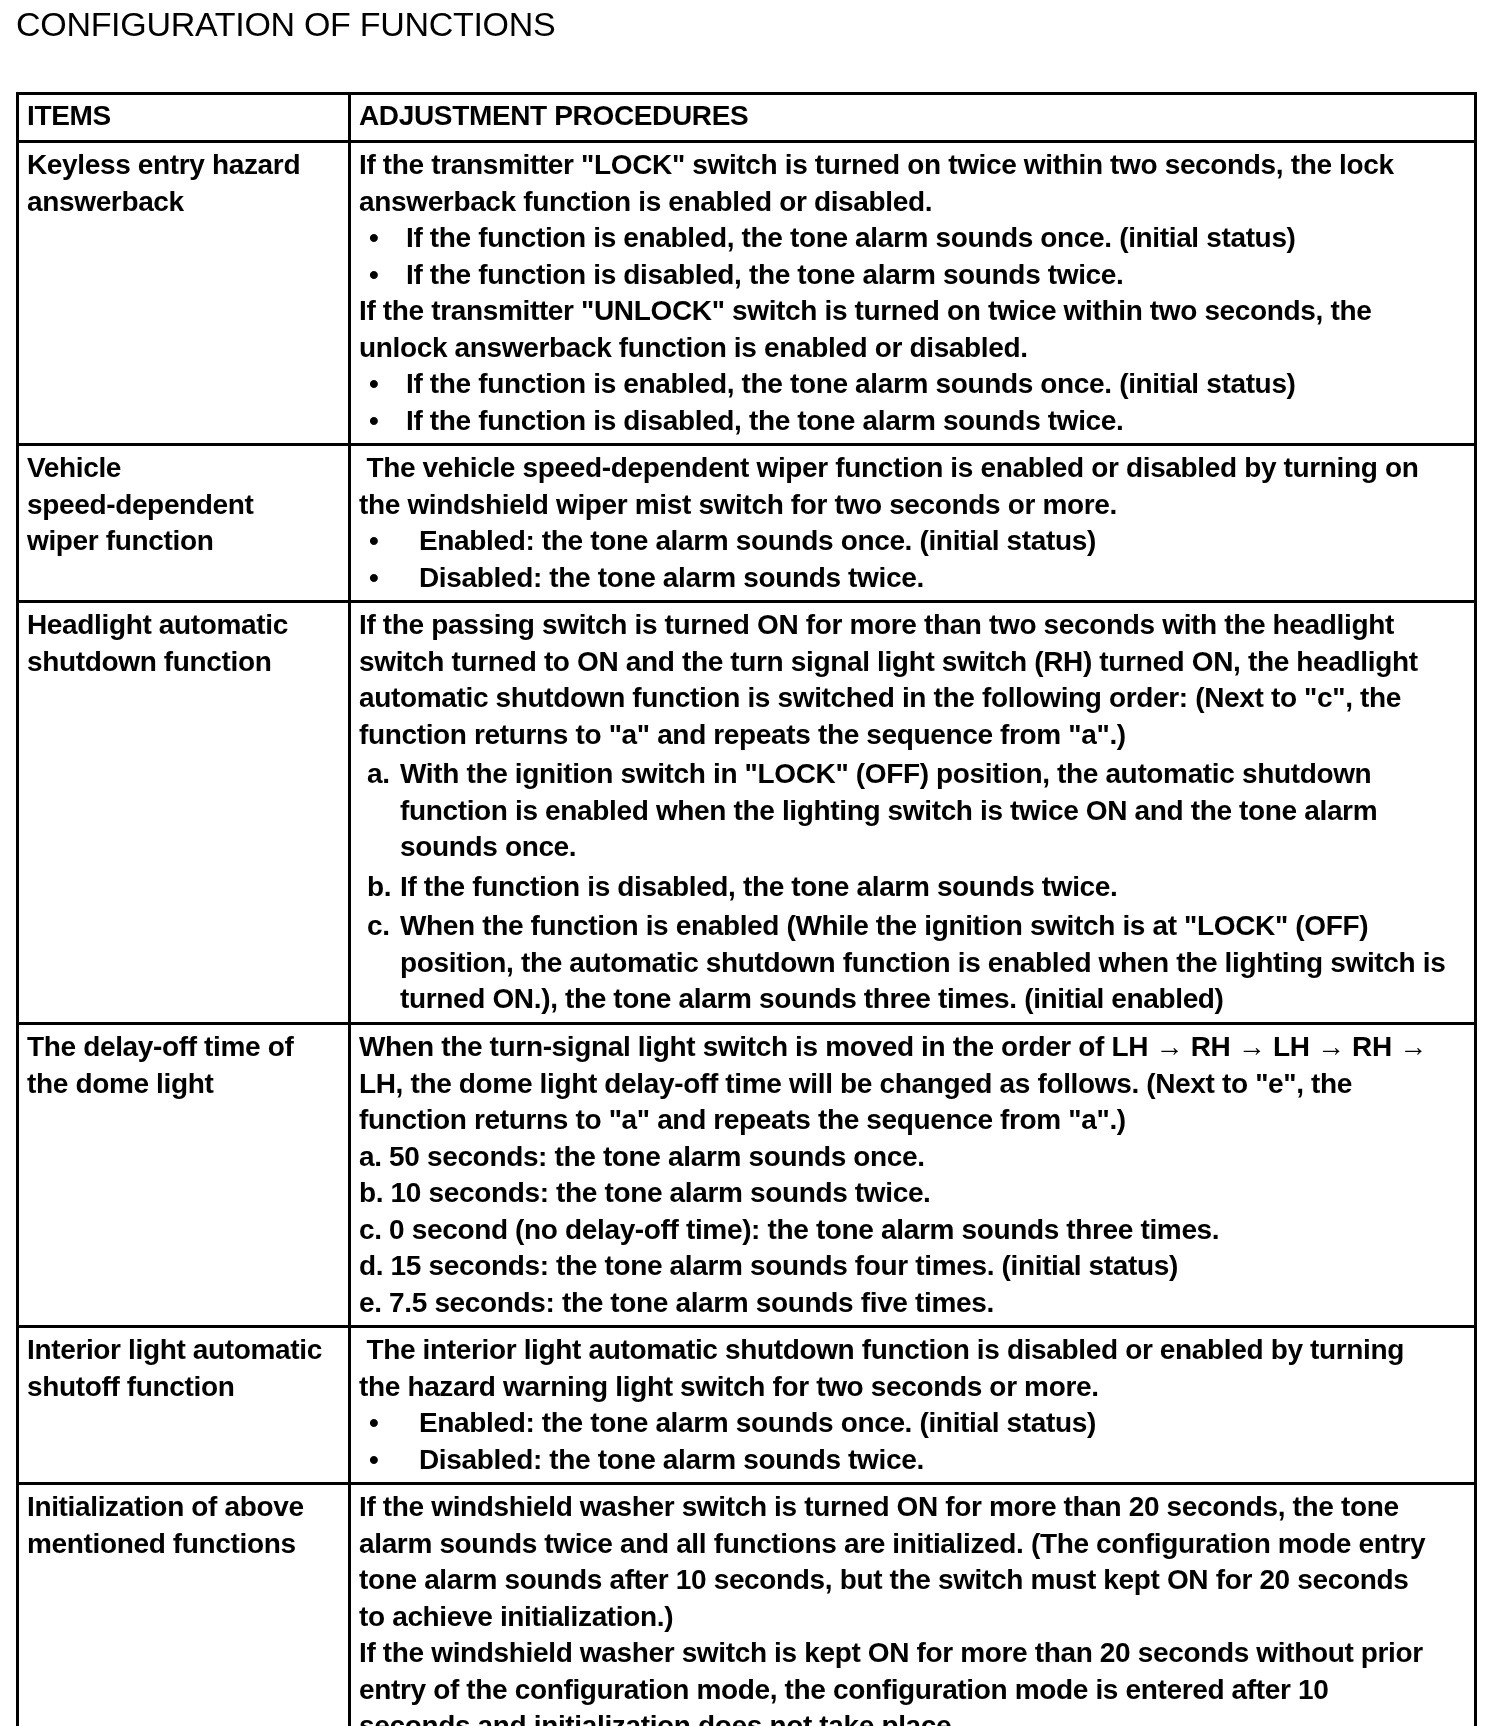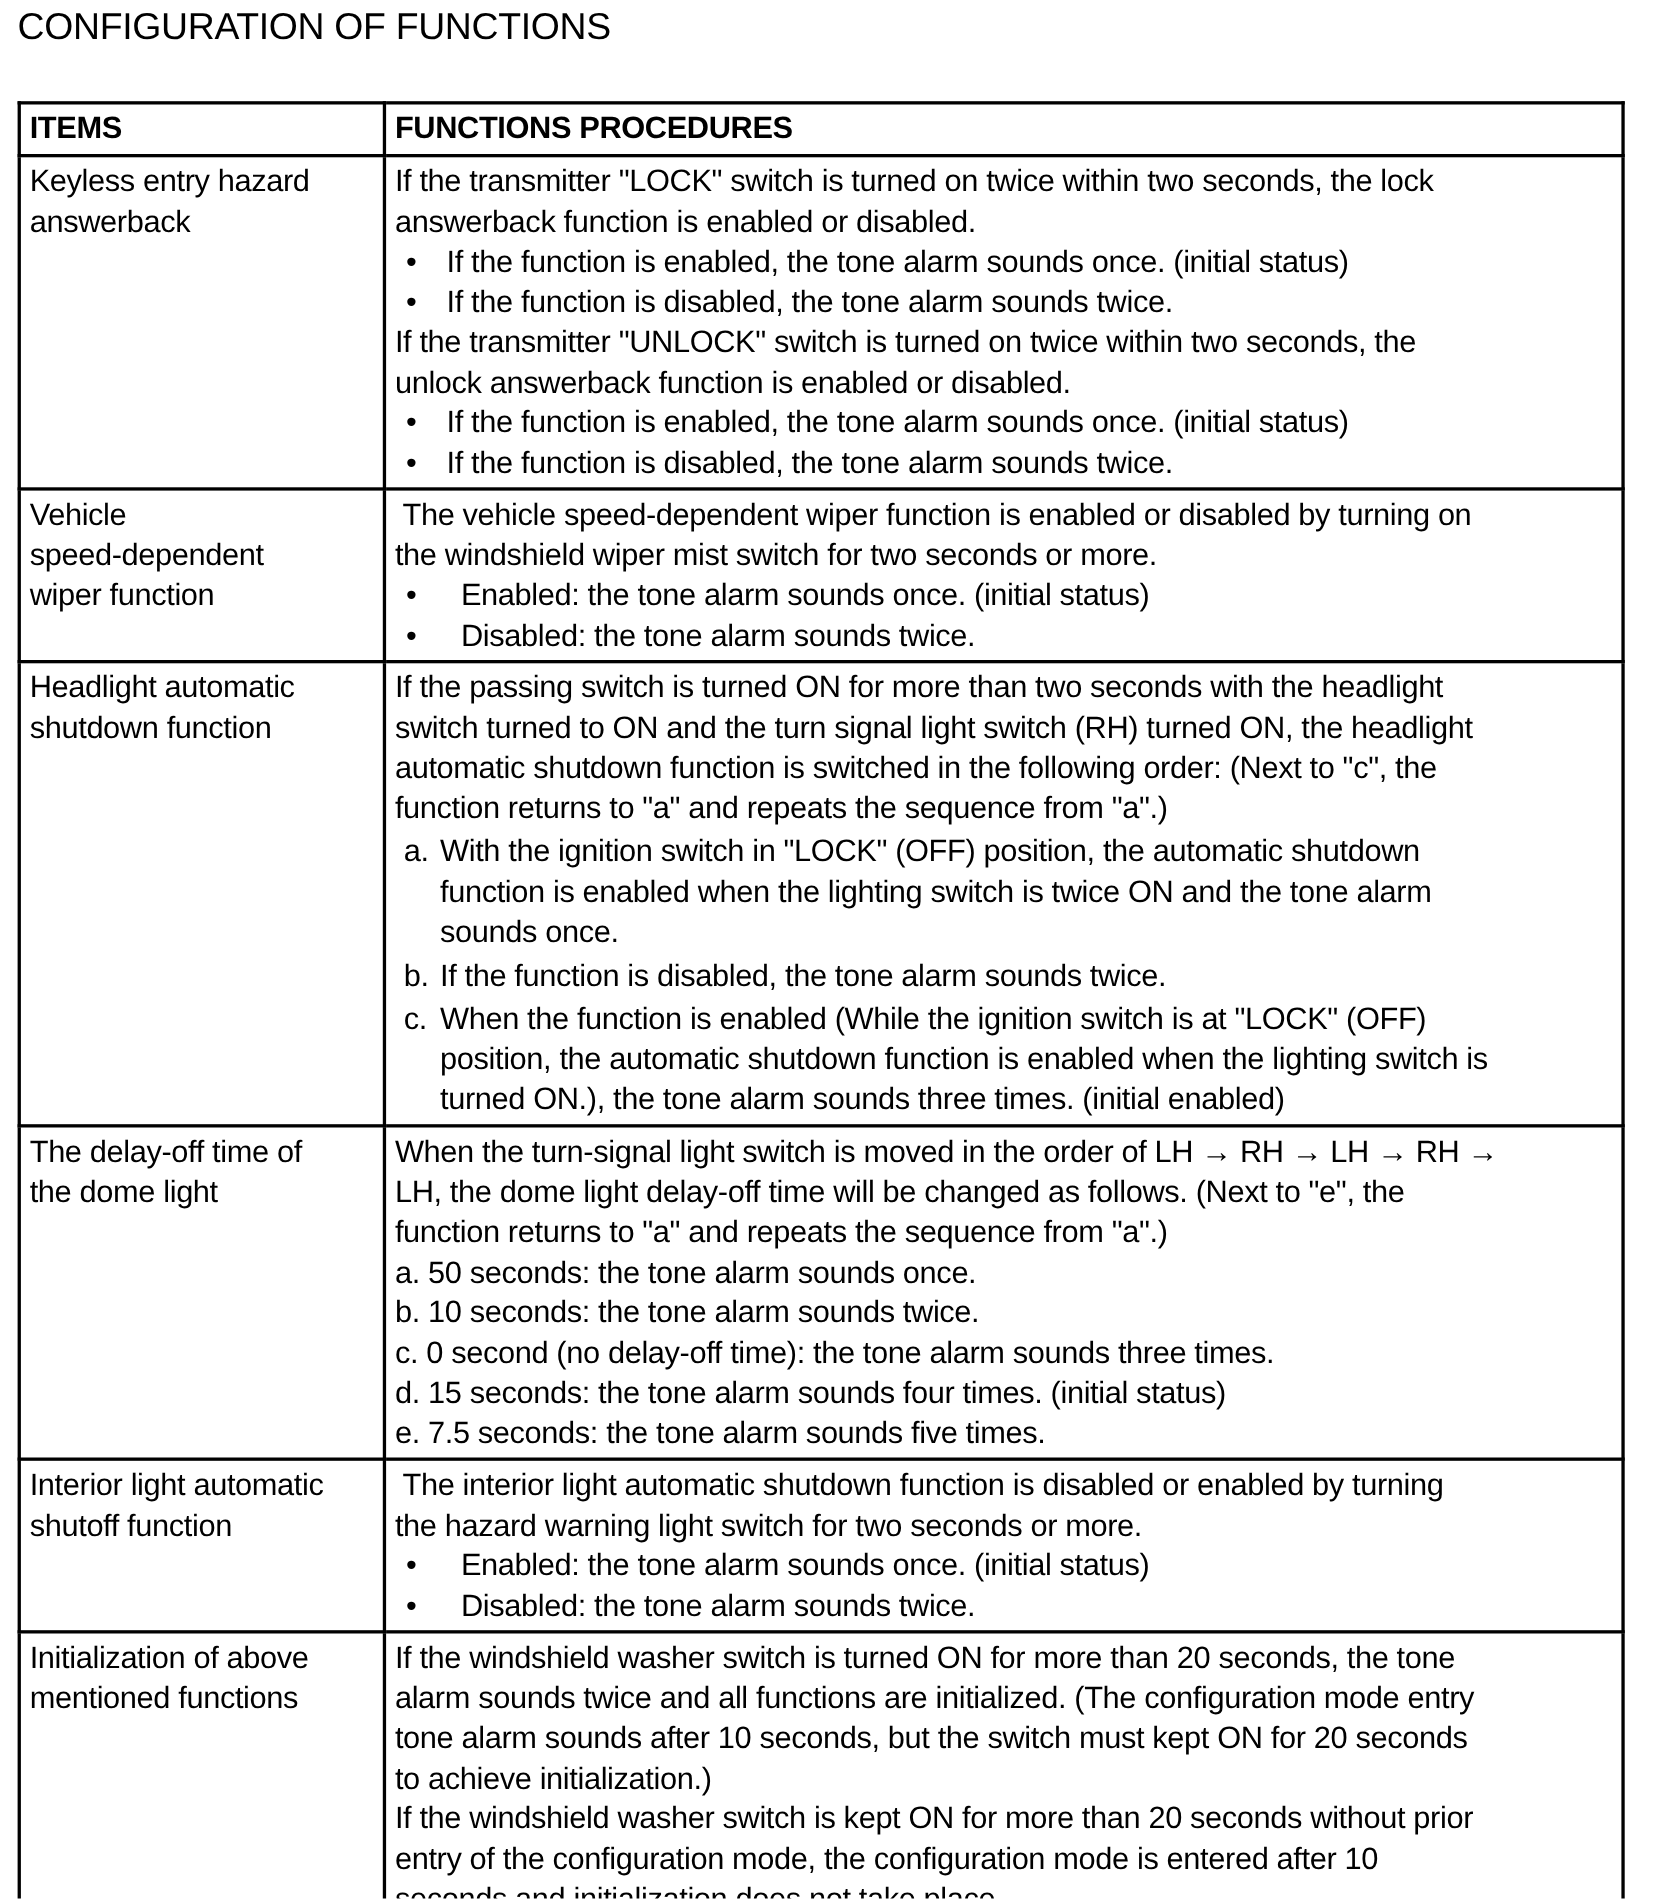--- a/index.html
+++ b/index.html
@@ -19,21 +19,21 @@
     table-layout: fixed;
     margin-top: 29px;
   }
   .tbl td, .tbl th {
     border: 3px solid #000;
     vertical-align: top;
     padding: 4px 8px 4px 8px;
     font-size: 28px;
     line-height: 36.5px;
     text-align: left;
-    font-weight: normal;
+    font-weight: bold;
     white-space: nowrap;
     letter-spacing: -0.35px;
     overflow: hidden;
   }
   .tbl th { font-weight: bold; padding-top: 3px; padding-bottom: 3px; }
   .col-item { width: 332px; }
   .col-proc { width: 1126px; }
   .ln { display: block; }
   .bul { display: block; position: relative; }
   .bul .dot { position: absolute; left: 0; }
@@ -52,21 +52,21 @@
 <div class="title">CONFIGURATION OF FUNCTIONS</div>
 
 <table class="tbl">
   <colgroup>
       <col class="col-item">
       <col class="col-proc">
     </colgroup>
   <tbody>
       <tr style="height:48px">
     <th>ITEMS</th>
-    <th>FUNCTIONS PROCEDURES</th>
+    <th>ADJUSTMENT PROCEDURES</th>
   </tr>
 
   <tr class="r1" style="height:301px">
     <td>
       <span class="ln">Keyless entry hazard</span>
       <span class="ln">answerback</span>
     </td>
     <td>
       <span class="ln">If the transmitter "LOCK" switch is turned on twice within two seconds, the lock</span>
       <span class="ln">answerback function is enabled or disabled.</span>

